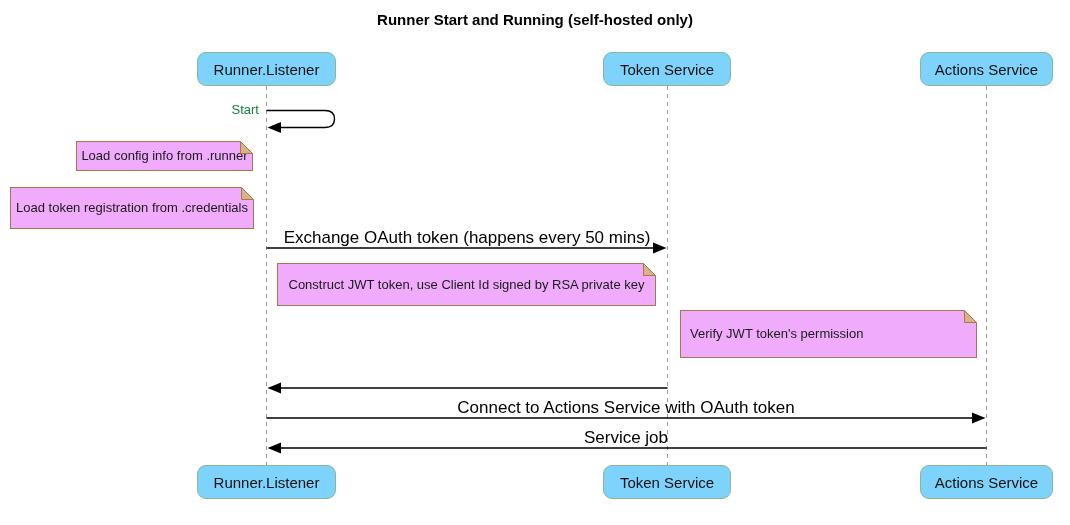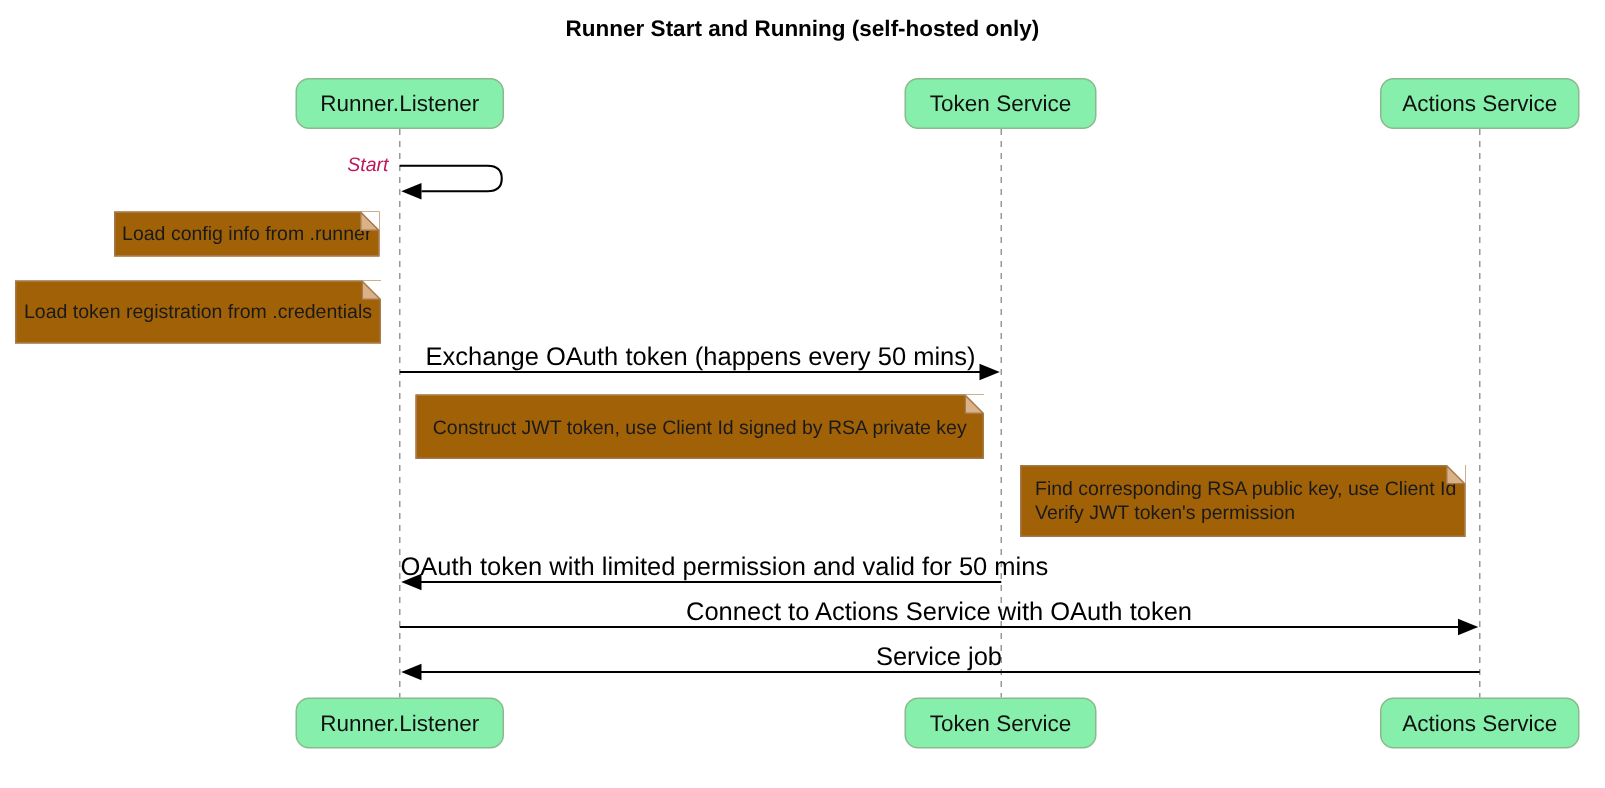--- a/index.html
+++ b/index.html
@@ -7,35 +7,35 @@
     position:relative; width:1070px; height:525px; background:#ffffff;
     font-family:"Liberation Sans", sans-serif; color:#000000; overflow:hidden;
   }
   .title {
     position:absolute; left:0; top:11px; width:1070px; text-align:center;
     font-size:15px; font-weight:bold; color:#000000;
   }
   .svg-layer { position:absolute; left:0; top:0; }
   .actor {
     position:absolute; height:34px; box-sizing:border-box;
-    background:#86efac; border:1px solid #8ab98d; border-radius:9px;
+    background:#7dd3fc; border:1px solid #8ab98d; border-radius:9px;
     display:flex; align-items:center; justify-content:center;
     font-size:15px; color:#111111;
   }
   .msg-label {
     position:absolute; font-size:17px; color:#000000; text-align:center;
     height:16px; line-height:16px; white-space:nowrap;
   }
   .start-label {
-    position:absolute; font-size:13px; color:#be185d; white-space:nowrap;
-    height:16px; line-height:16px; text-align:center;font-style:italic;
+    position:absolute; font-size:13px; color:#15803d; white-space:nowrap;
+    height:16px; line-height:16px; text-align:center;
   }
   .note {
     position:absolute; box-sizing:border-box;
-    background:#a16207; border:1px solid #a5794b;
+    background:#f0abfc; border:1px solid #a5794b;
     font-size:13px; color:#1a1a1a;
     display:flex; flex-direction:column; align-items:center; justify-content:center;
     line-height:16px; white-space:nowrap;
   }
   .note.left-align { align-items:flex-start; padding-left:9px; }
   .fold { position:absolute; top:-1px; right:-1px; }
 </style>
 </head>
 <body>
 
@@ -80,21 +80,20 @@
   </div>
   <div class="actor" style="left:603px; top:465px; width:128px;">
     <span>Token Service</span>
   </div>
   <div class="actor" style="left:920px; top:465px; width:133px;">
     <span>Actions Service</span>
   </div>
 
   <div class="start-label" style="right:811px; top:102px;">Start</div>
   <div class="msg-label" style="left:267px; top:230px; width:400px;">Exchange OAuth token (happens every 50 mins)</div>
-  <div class="msg-label" style="left:267px; top:370px; width:400px;">OAuth token with limited permission and valid for 50 mins</div>
   <div class="msg-label" style="left:267px; top:400px; width:718px;text-align:center;">Connect to Actions Service with OAuth token</div>
   <div class="msg-label" style="left:267px; top:430px; width:718px;">Service job</div>
 
   <div class="note" style="left:76px; top:141px; width:177px; height:30px;">
     <span>Load config info from .runner</span>
     <svg class="fold" width="13" height="13" viewBox="0 0 13 13">
       <path d="M0,0 L13,13 L13,0 Z" fill="#ffffff"></path>
       <path d="M0.5,0.5 L0.5,12.5 L12.5,12.5 Z" fill="#dbb287" stroke="#a5794b" stroke-width="1"></path>
     </svg>
   </div>
@@ -109,21 +108,20 @@
 
   <div class="note" style="left:277px; top:263px; width:379px; height:43px;">
     <span>Construct JWT token, use Client Id signed by RSA private key</span>
     <svg class="fold" width="13" height="13" viewBox="0 0 13 13">
       <path d="M0,0 L13,13 L13,0 Z" fill="#ffffff"></path>
       <path d="M0.5,0.5 L0.5,12.5 L12.5,12.5 Z" fill="#dbb287" stroke="#a5794b" stroke-width="1"></path>
     </svg>
   </div>
 
   <div class="note left-align" style="left:680px; top:310px; width:297px; height:48px;">
-    <span>Find corresponding RSA public key, use Client Id</span>
     <span>Verify JWT token's permission</span>
     <svg class="fold" width="13" height="13" viewBox="0 0 13 13">
       <path d="M0,0 L13,13 L13,0 Z" fill="#ffffff"></path>
       <path d="M0.5,0.5 L0.5,12.5 L12.5,12.5 Z" fill="#dbb287" stroke="#a5794b" stroke-width="1"></path>
     </svg>
   </div>
 
 </div>
 
 </body></html>

